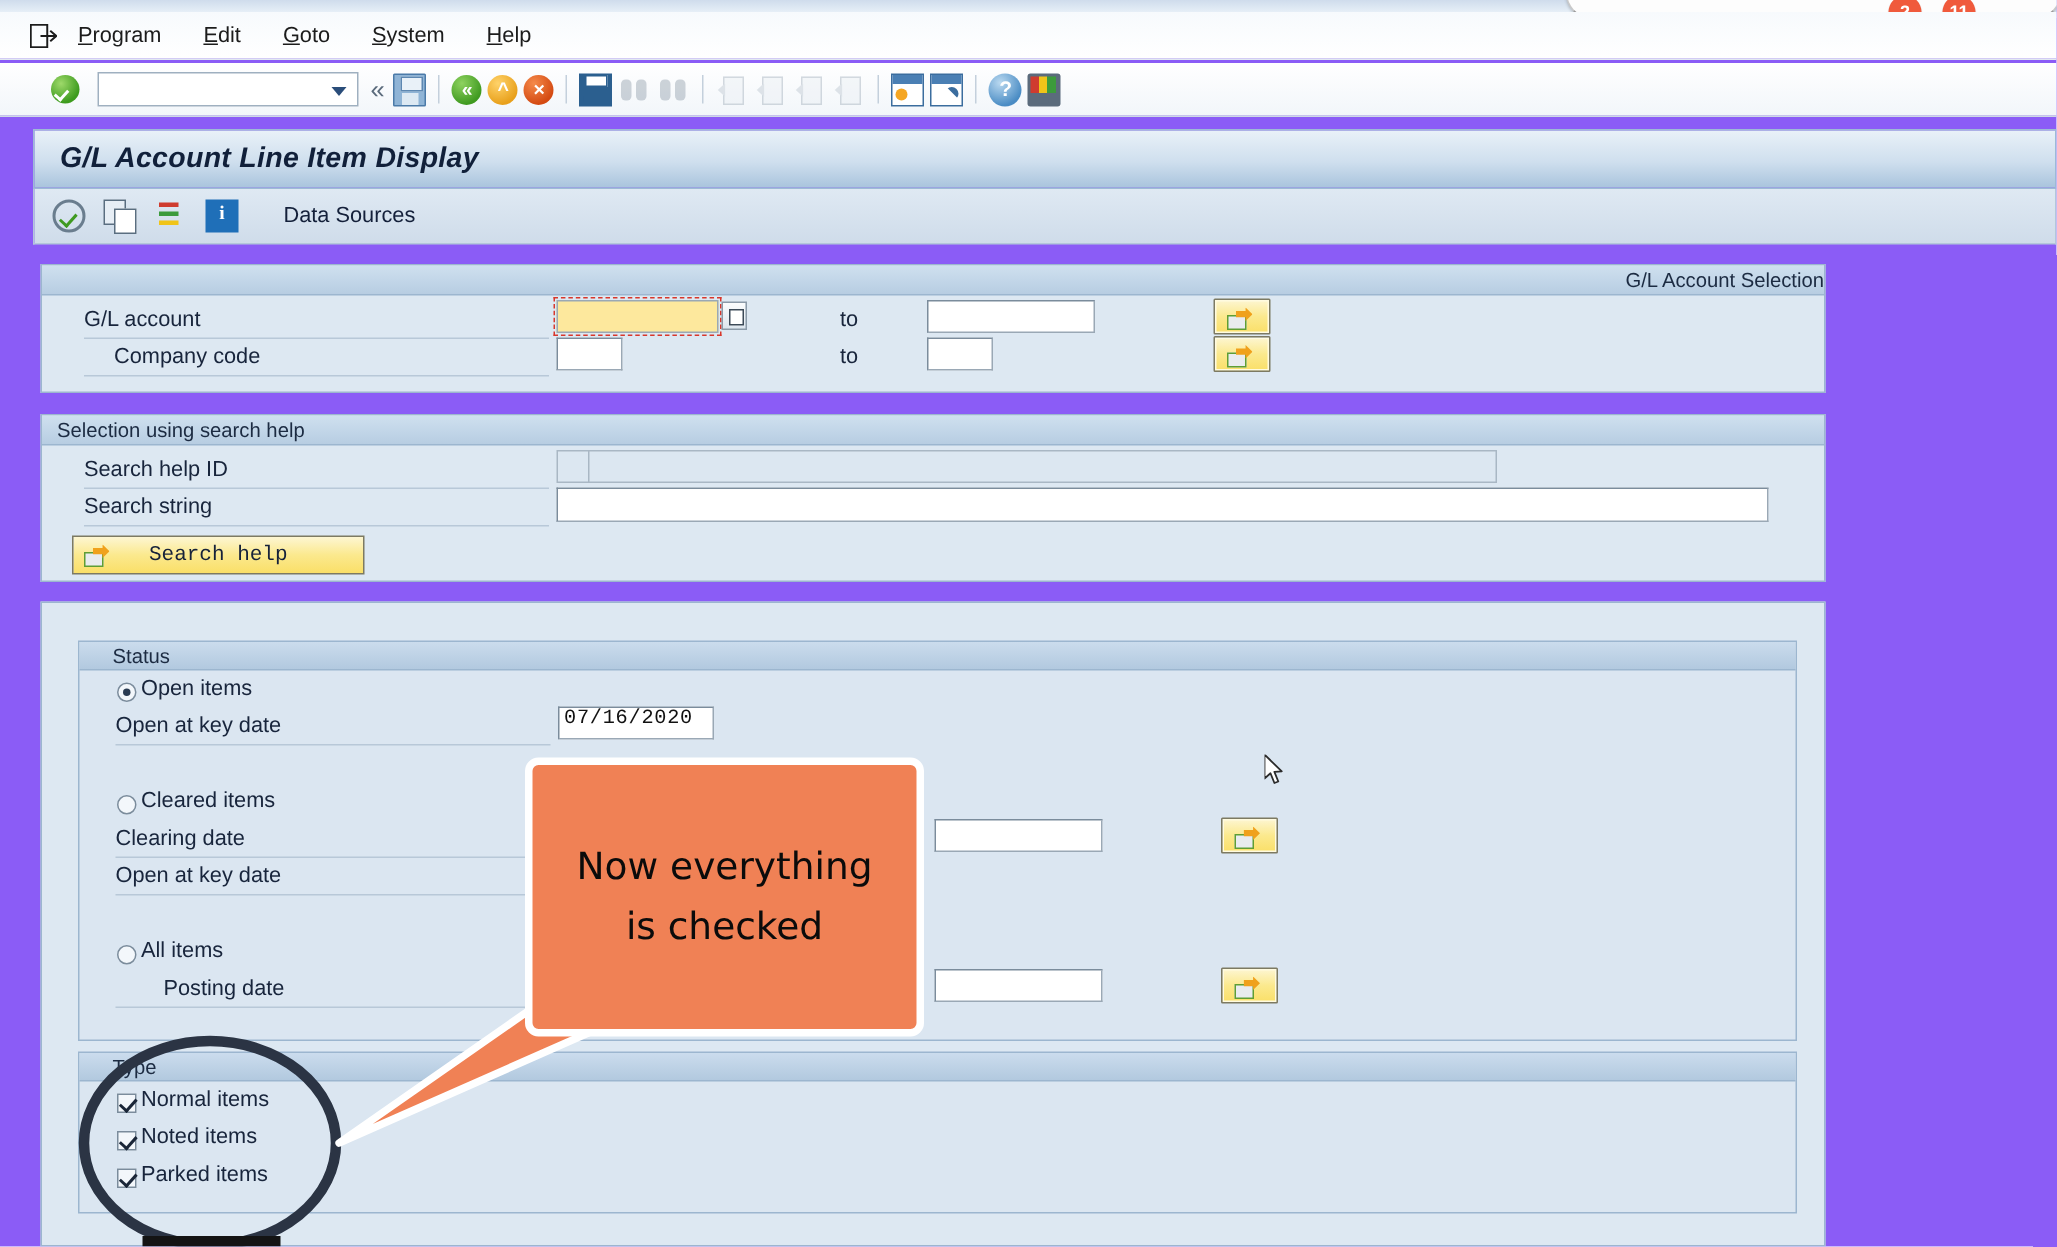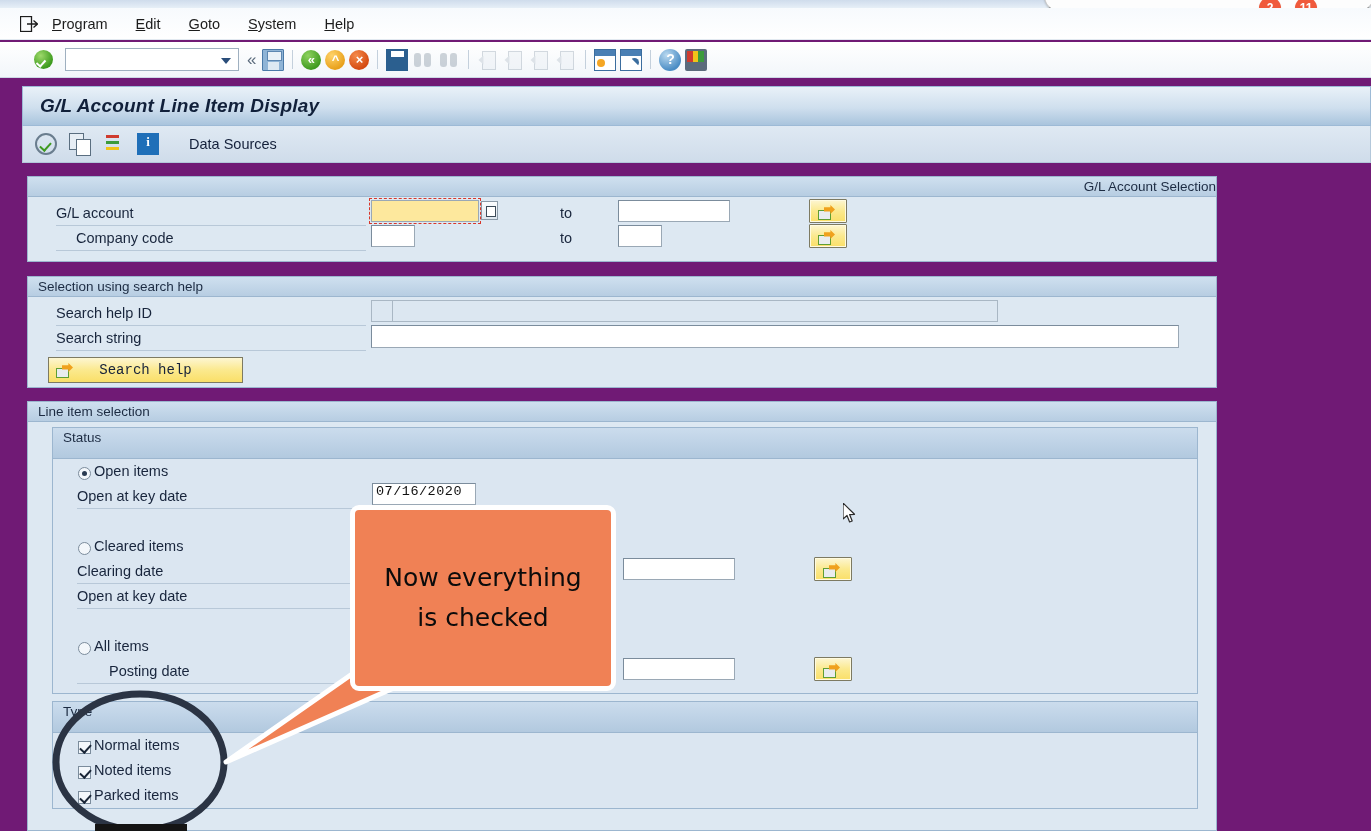--- a/index.html
+++ b/index.html
@@ -6,21 +6,21 @@
   html, body {
     margin: 0; padding: 0;
     width: 1371px; height: 831px;
     overflow: hidden;
     background: #ffffff;
     font-family: "Liberation Sans", sans-serif;
   }
   #root {
     position: relative;
     width: 1371px; height: 831px;
-    background: #701a75;
+    background: #8b5cf6;
   }
 
   
   .chrome-strip {
     position: absolute; left: 0; top: 0; width: 1371px; height: 12px;
     background: linear-gradient(to bottom, #cfdcec 0%, #e4edf6 60%, #f4f8fc 100%);
   }
   .chrome-tab {
     position: absolute; left: 1044px; top: -22px;
     width: 330px; height: 34px;
@@ -168,23 +168,23 @@
   .panel { position: absolute; border: 1px solid #9cb6cf; background: #dde8f2; }
   .panel-head {
     height: 20px; background: linear-gradient(to bottom,#cfe0ef 0%, #b7cde2 100%);
     border-bottom: 1px solid #9cb6cf;
     font-size: 13.5px; color: #1c2b42; padding-left: 10px; line-height: 20px;
   }
   .panel-body { position: relative; }
 
   .sub-panel { position:absolute; border:1px solid #9cb6cf; background:#dbe6f1; }
   .sub-head {
-    height: 31px; background: linear-gradient(to bottom,#cbdced 0%, #b2c9df 100%);
+    height: 19px; background: linear-gradient(to bottom,#cbdced 0%, #b2c9df 100%);
     border-bottom: 1px solid #9cb6cf;
-    font-size:13.5px; color:#1c2b42; padding-left:10px; line-height:19px;
+    font-size:13.5px; color:#1c2b42; padding-left:22px; line-height:19px;
   }
 
   .field-label {
     position: absolute; font-size: 14.5px; color: #18253c; white-space: nowrap;
   }
   .label-rule {
     position: absolute; border-bottom: 1px solid #b8c8d8;
   }
   .ip {
     position: absolute; background: #fff; border: 1px solid #9aa8b5;
@@ -380,21 +380,20 @@
         <div class="ms-glyph" style="left:7px; top:5px;">
             <div class="fold"></div>
             <div class="arr"></div>
           </div>
         <span>Search help</span>
       </div>
     </div>
   </div>
 
   <div class="panel" style="left:27px; top:401px; width:1190px; height:430px;">
-    <div class="panel-head">Line item selection</div>
 
     <div class="sub-panel" style="left:24px; top:25px; width:1146px; height:267px;">
       <div class="sub-head">Status</div>
       <div class="panel-body" style="height:247px;">
 
         <div class="radio on" style="left:25px; top:8px;"></div>
         <div class="opt-label" style="left:41px; top:4px;">Open items</div>
         <div class="field-label" style="left:24px; top:29px;">Open at key date</div>
         <div class="label-rule" style="left:24px; top:49px; width:290px;"></div>
         <div class="ip date-ip" style="left:319px; top:24px; width:104px; height:22px;">07/16/2020</div>

